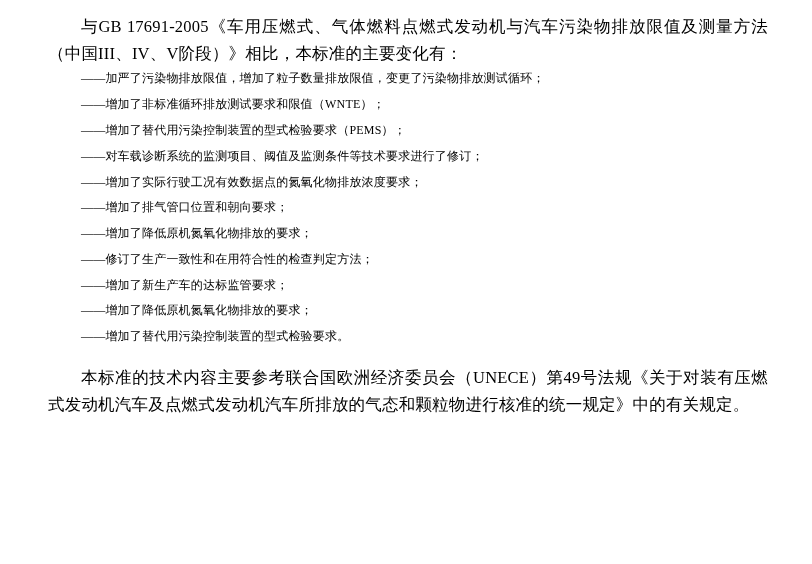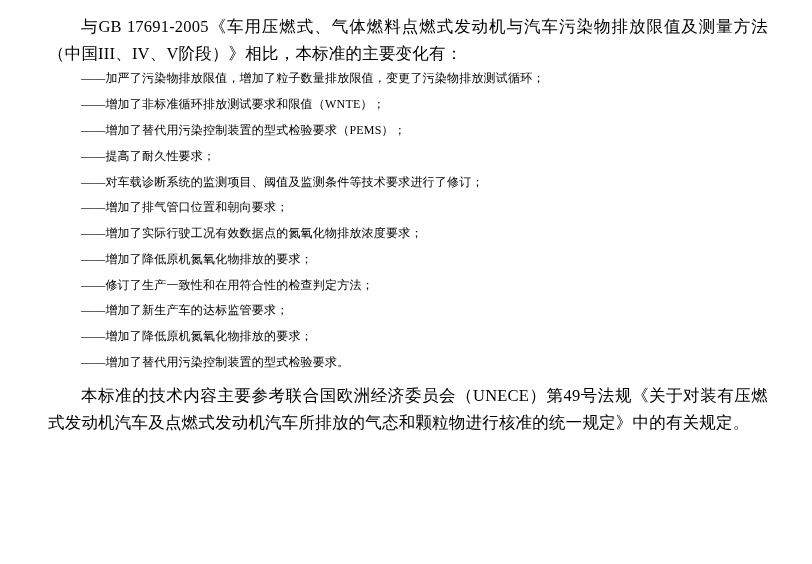--- a/index.html
+++ b/index.html
@@ -43,38 +43,37 @@
     font-size: 12px;
     line-height: 1.6;
     text-indent: 33px;
     margin: 0;
     padding: 0 0 6.6px 0;
     white-space: nowrap;
     letter-spacing: 0.2px;
   }
   .closing {
     text-indent: 33px;
-    margin-top: 4px;
+    margin-top: 12px;
   }
 </style>
 </head>
 <body>
 
 <div class="page">
 
   <p class="para intro">与GB 17691-2005《车用压燃式、气体燃料点燃式发动机与汽车污染物排放限值及测量方法（中国III、IV、V阶段）》相比，本标准的主要变化有：</p>
 
   <ul class="dash-list">
     <li class="dash-item">——加严了污染物排放限值，增加了粒子数量排放限值，变更了污染物排放测试循环；</li>
     <li class="dash-item">——增加了非标准循环排放测试要求和限值（WNTE）；</li>
     <li class="dash-item">——增加了替代用污染控制装置的型式检验要求（PEMS）；</li>
-    <li class="dash-item">——提高了耐久性要求；</li>
     <li class="dash-item">——对车载诊断系统的监测项目、阈值及监测条件等技术要求进行了修订；</li>
+    <li class="dash-item">——增加了实际行驶工况有效数据点的氮氧化物排放浓度要求；</li>
     <li class="dash-item">——增加了排气管口位置和朝向要求；</li>
-    <li class="dash-item">——增加了实际行驶工况有效数据点的氮氧化物排放浓度要求；</li>
     <li class="dash-item">——增加了降低原机氮氧化物排放的要求；</li>
     <li class="dash-item">——修订了生产一致性和在用符合性的检查判定方法；</li>
     <li class="dash-item">——增加了新生产车的达标监管要求；</li>
     <li class="dash-item">——增加了降低原机氮氧化物排放的要求；</li>
     <li class="dash-item">——增加了替代用污染控制装置的型式检验要求。</li>
   </ul>
 
   <p class="para closing">本标准的技术内容主要参考联合国欧洲经济委员会（UNECE）第49号法规《关于对装有压燃式发动机汽车及点燃式发动机汽车所排放的气态和颗粒物进行核准的统一规定》中的有关规定。</p>
 
 </div>

